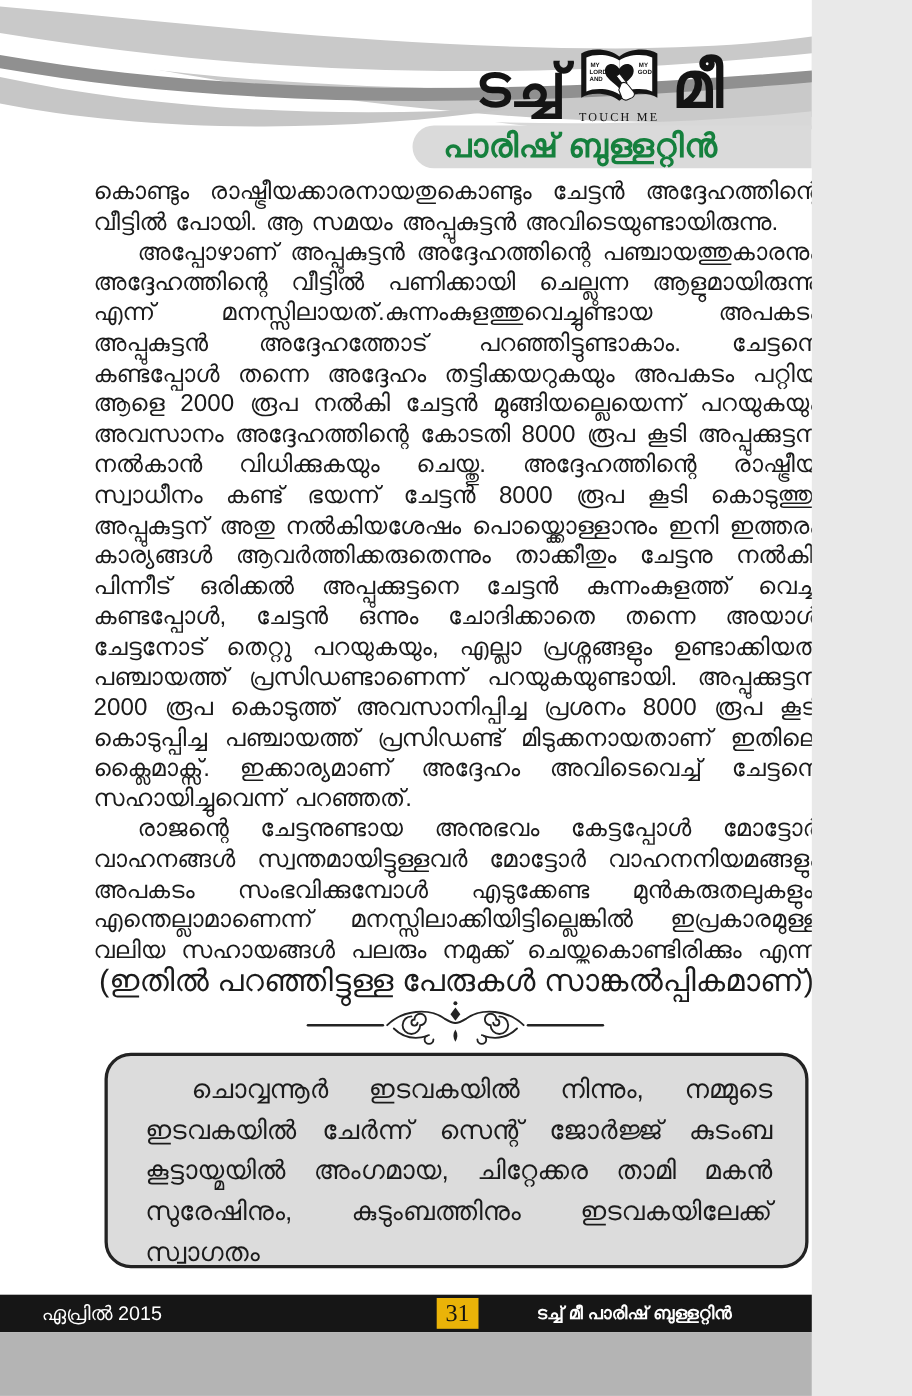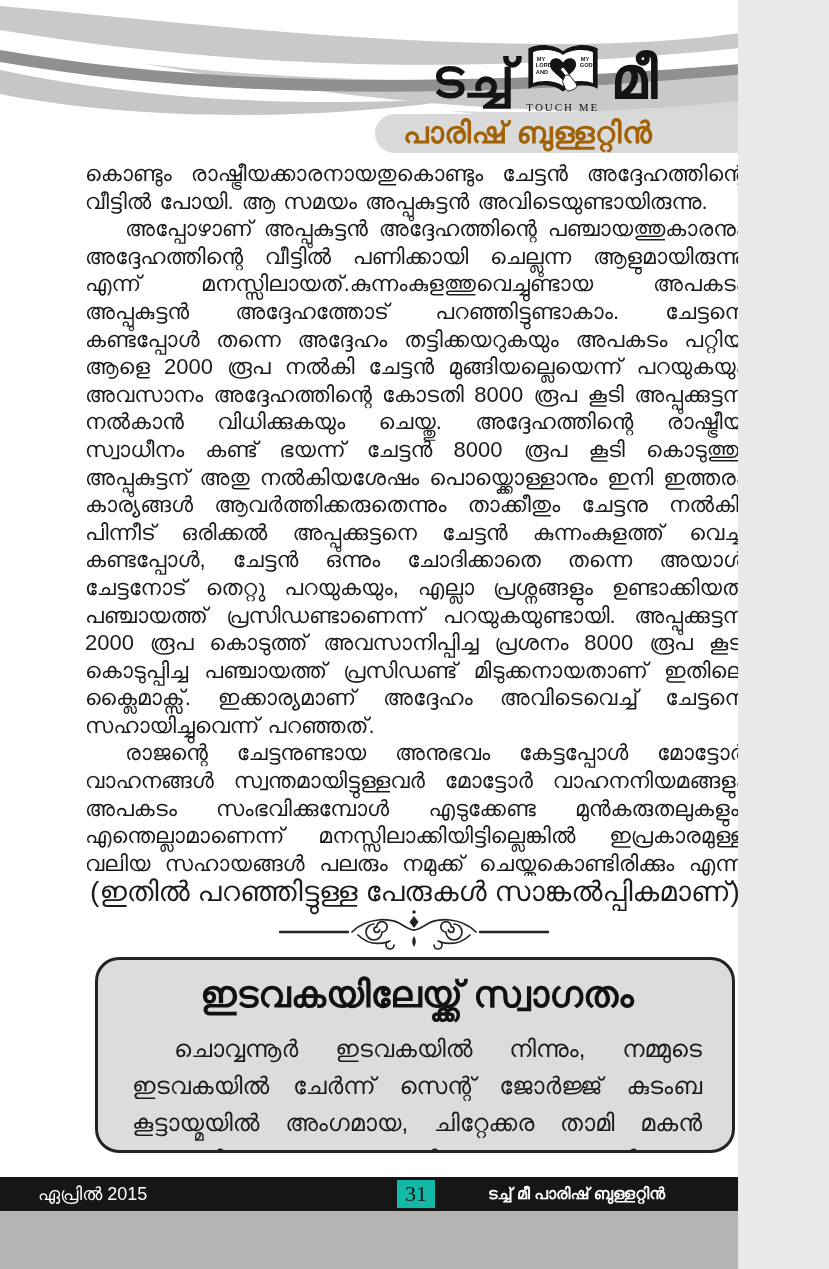--- a/index.html
+++ b/index.html
@@ -10,21 +10,21 @@
   .swoosh{position:absolute;top:0;left:0;}
   .brand{position:absolute;top:42px;left:432px;display:flex;align-items:flex-end;gap:4px;}
   .brand-word{font-weight:700;color:#141414;line-height:1;}
   .brand-left{font-size:54px;padding-bottom:8px;}
   .brand-right{font-size:58px;padding-bottom:6px;}
   .logo{display:flex;flex-direction:column;align-items:center;width:88px;}
   .logo-caption{font-family:"Liberation Serif","DejaVu Serif",serif;font-size:11px;
                 letter-spacing:2px;color:#141414;margin-top:1px;white-space:nowrap;}
   .banner{position:absolute;top:114px;left:375px;right:0;height:39px;background:#dadada;
           border-radius:20px 0 0 20px;display:flex;align-items:center;}
-  .banner-text{font-size:30px;font-weight:700;color:#a16207;padding-left:28px;letter-spacing:0.5px;}
+  .banner-text{font-size:30px;font-weight:700;color:#15803d;padding-left:28px;letter-spacing:0.5px;}
 
   
   .article{position:absolute;top:160px;left:85px;width:660px;max-height:716px;overflow:hidden;}
   .article p{margin:0;font-size:22px;line-height:27.6px;text-align:justify;word-spacing:2px;}
   .article p.indent{text-indent:40px;}
   .disclaimer{position:absolute;top:876px;left:85px;width:660px;text-align:center;
               font-size:28px;color:#1b1b1b;}
   .divider{position:absolute;top:908px;left:278px;width:272px;height:46px;}
 
   
@@ -32,21 +32,21 @@
                background:#dcdcdc;border:3px solid #232323;border-radius:24px;
                padding:12px 30px 14px 34px;overflow:hidden;}
   .welcome-title{margin:2px 0 14px 0;text-align:center;font-size:37px;font-weight:700;color:#111;}
   .welcome-body{margin:0;font-size:24px;line-height:37px;text-align:justify;text-indent:42px;
                 word-spacing:2px;color:#1b1b1b;}
 
   
   .footer-bar{position:absolute;top:1177px;left:0;width:829px;height:34px;background:#161616;
               display:flex;align-items:center;color:#ffffff;}
   .footer-issue{position:absolute;left:38px;font-size:18px;}
-  .page-box{position:absolute;left:397px;top:3px;width:38px;height:28px;background:#14b8a6;
+  .page-box{position:absolute;left:397px;top:3px;width:38px;height:28px;background:#eab308;
             color:#111;display:flex;align-items:center;justify-content:center;
             font-family:"Liberation Serif","DejaVu Serif",serif;font-size:22px;}
   .footer-title{position:absolute;left:488px;font-size:16px;font-weight:700;}
   .bottom-strip{position:absolute;top:1211px;left:0;width:829px;height:58px;background:#b4b4b4;}
 </style>
 </head>
 <body>
 
 <div class="page">
 
@@ -109,21 +109,20 @@
       </g>
       <g fill="#232323" stroke="none">
         <path d="M136,8 l4.5,6 -4.5,6 -4.5,-6 Z"></path>
         <path d="M136,28 q3.5,5.5 0,11 q-3.5,-5.5 0,-11 Z"></path>
         <circle cx="136" cy="4" r="1.8"></circle>
       </g>
     </svg>
   </div>
 
   <section class="welcome-box">
-    <h2 class="welcome-title">ഇടവകയിലേയ്ക്ക് സ്വാഗതം</h2>
     <p class="welcome-body">ചൊവ്വന്നൂർ ഇടവകയിൽ നിന്നും, നമ്മുടെ ഇടവകയിൽ ചേർന്ന് സെന്റ് ജോർജ്ജ് കുടംബ കൂട്ടായ്മയിൽ അംഗമായ, ചിറ്റേക്കര താമി മകൻ സുരേഷിനും, കുടുംബത്തിനും ഇടവകയിലേക്ക് സ്വാഗതം</p>
   </section>
 
   <footer class="footer-bar">
     <span class="footer-issue">ഏപ്രിൽ 2015</span>
     <span class="page-box">31</span>
     <span class="footer-title">ടച്ച് മീ പാരിഷ് ബുള്ളറ്റിൻ</span>
   </footer>
   <div class="bottom-strip"></div>
 

